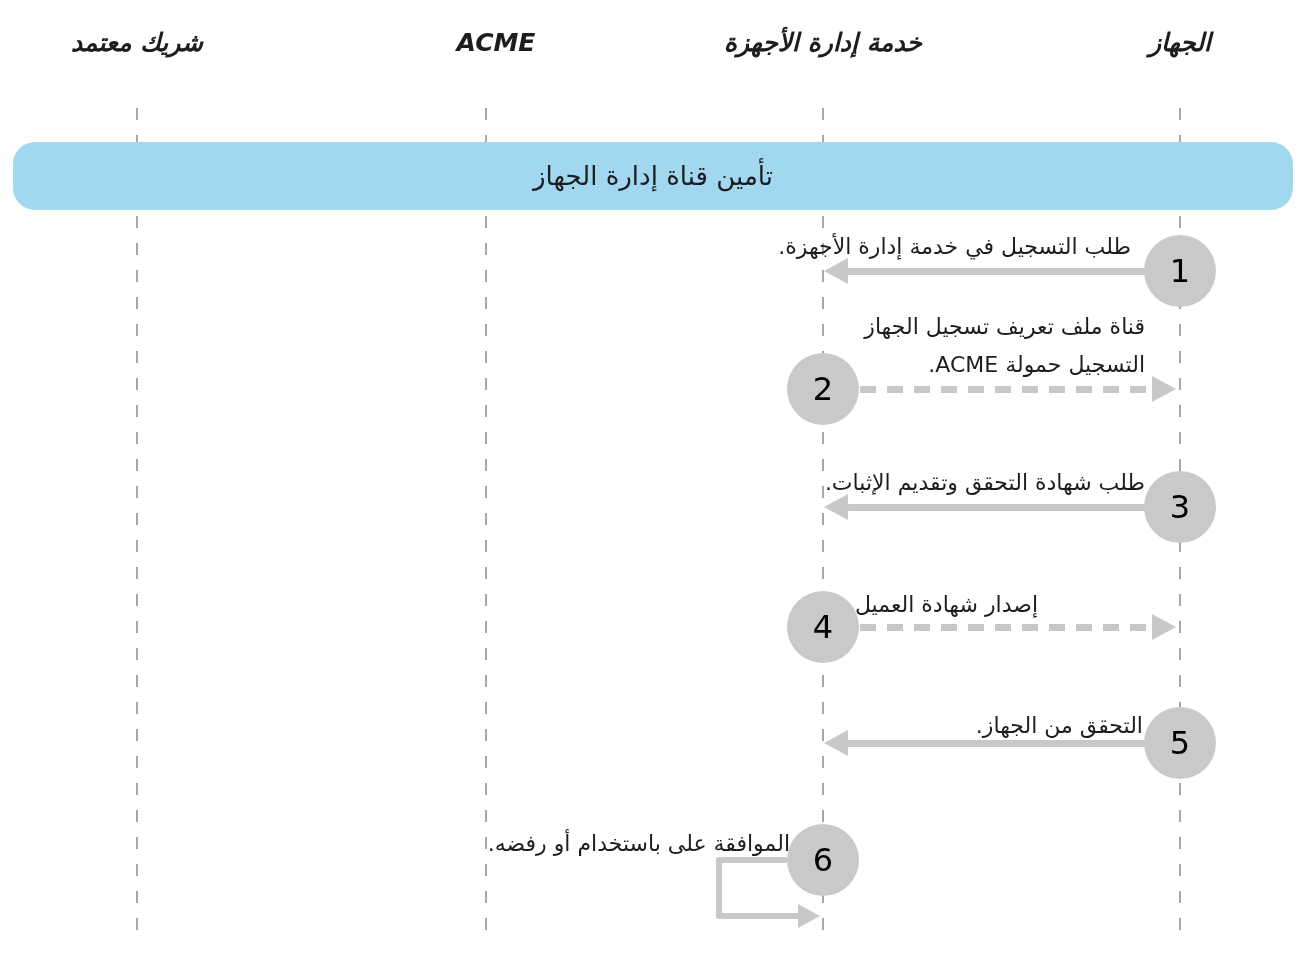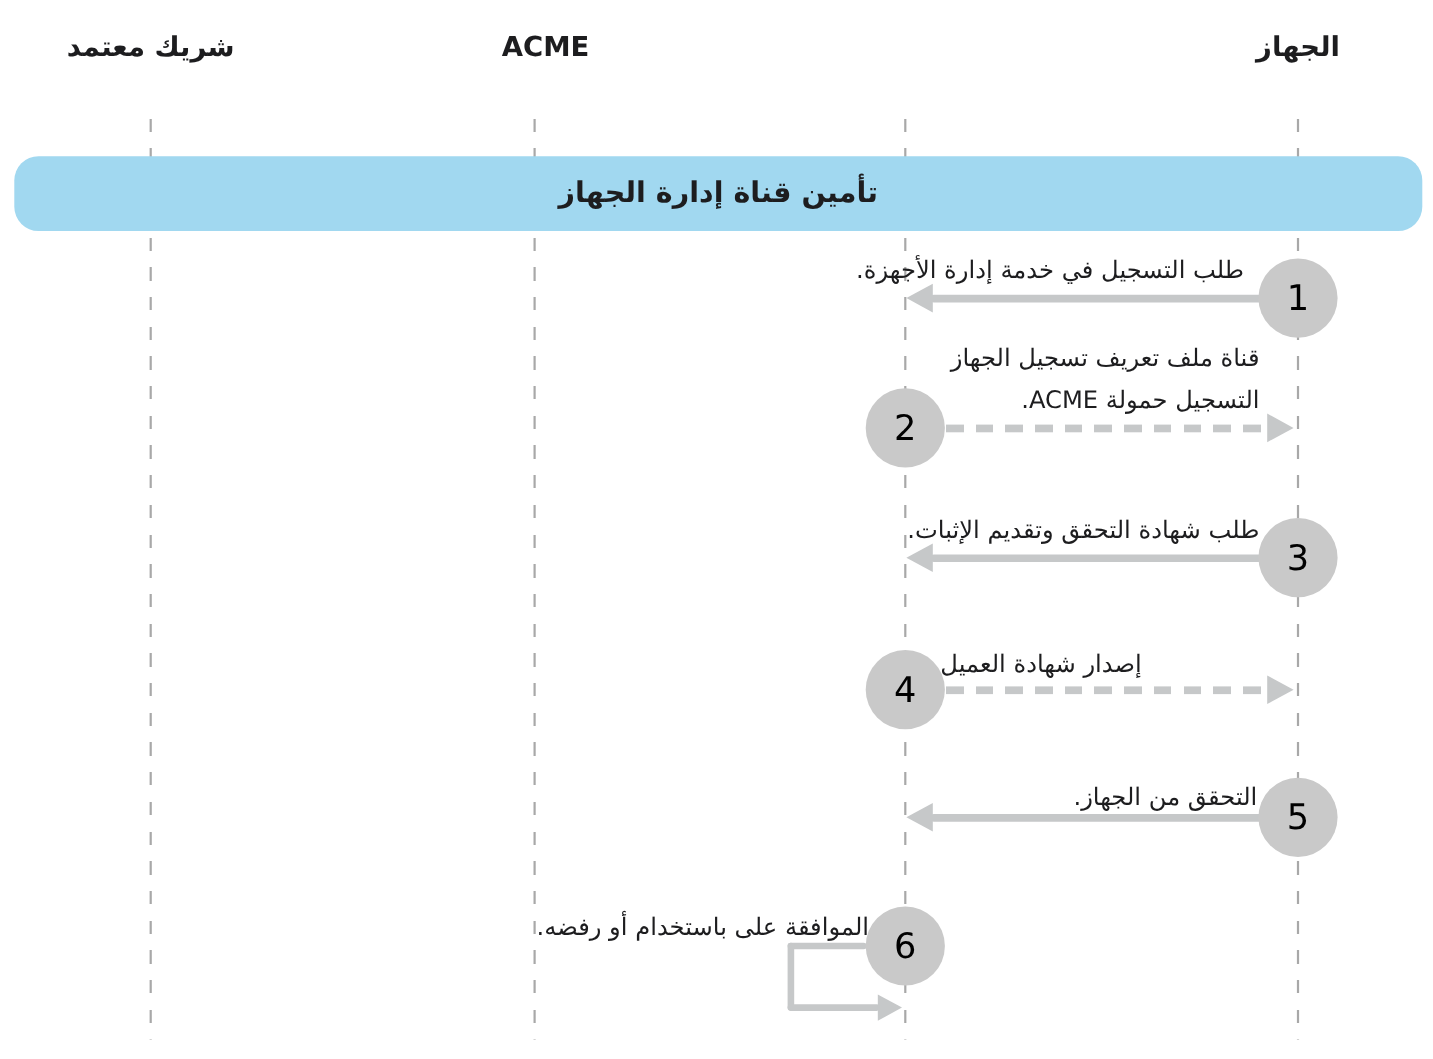--- a/index.html
+++ b/index.html
@@ -2,31 +2,31 @@
 <html lang="ar" style="--banner: #a1d8f0; --circle: #c9c9c9; --arrow: #c6c8c9; --lifeline: #a8a8a8;"><head>
 <meta charset="utf-8">
 <style>
   html,body{margin:0;padding:0;background:#ffffff;}
   #stage{
     position:relative;width:1303px;height:963px;background:#ffffff;overflow:hidden;
     font-family:"DejaVu Sans","Liberation Sans",sans-serif;color:#1d1d1f;
   }
   .actor-label{
     position:absolute;top:28px;transform:translateX(-50%);
-    font-size:25px;font-weight:600;white-space:nowrap;z-index:3;
+    font-size:25px;font-weight:600;white-space:nowrap;z-index:3;font-style:italic;
   }
   .lifeline{
     position:absolute;top:108px;height:837px;width:2px;z-index:1;
     background:repeating-linear-gradient(to bottom,var(--lifeline,#a8a8a8) 0 12px,transparent 12px 27px);
   }
   .banner{
     position:absolute;left:13px;top:142px;width:1280px;height:68px;border-radius:22px;
     background:var(--banner,#a1d8f0);z-index:2;display:flex;align-items:center;justify-content:center;
   }
-  .banner-text{font-size:26px;font-weight:700;direction:rtl;}
+  .banner-text{font-size:26px;font-weight:400;direction:rtl;}
   .msg-text{
     position:absolute;font-size:22px;line-height:1.25;direction:rtl;white-space:nowrap;z-index:3;
   }
   .shaft{
     position:absolute;height:7px;border-radius:3px;background:var(--arrow,#c6c8c9);z-index:2;
   }
   .dashes{
     position:absolute;height:7px;z-index:2;
     background:repeating-linear-gradient(to right,var(--arrow,#c6c8c9) 0 16px,transparent 16px 27px);
   }
@@ -52,20 +52,21 @@
 <body>
 
 <div id="stage" style="color: rgb(29, 29, 31);">
 
   <div class="lifeline" style="left:1179px"></div>
   <div class="lifeline" style="left:822px"></div>
   <div class="lifeline" style="left:485px"></div>
   <div class="lifeline" style="left:136px"></div>
 
   <div class="actor-label" style="left:1180px">الجهاز</div>
+  <div class="actor-label" style="left:823px">خدمة إدارة الأجهزة</div>
   <div class="actor-label" style="left:496px;direction:ltr">ACME</div>
   <div class="actor-label" style="left:137px">شريك معتمد</div>
 
   <div class="banner">
     <span class="banner-text">تأمين قناة إدارة الجهاز</span>
   </div>
 
   <div>
     <div class="msg-text" style="right:172px;top:233px">طلب التسجيل في خدمة إدارة الأجهزة.</div>
     <div class="shaft" style="left:846px;top:268px;width:304px"></div>

